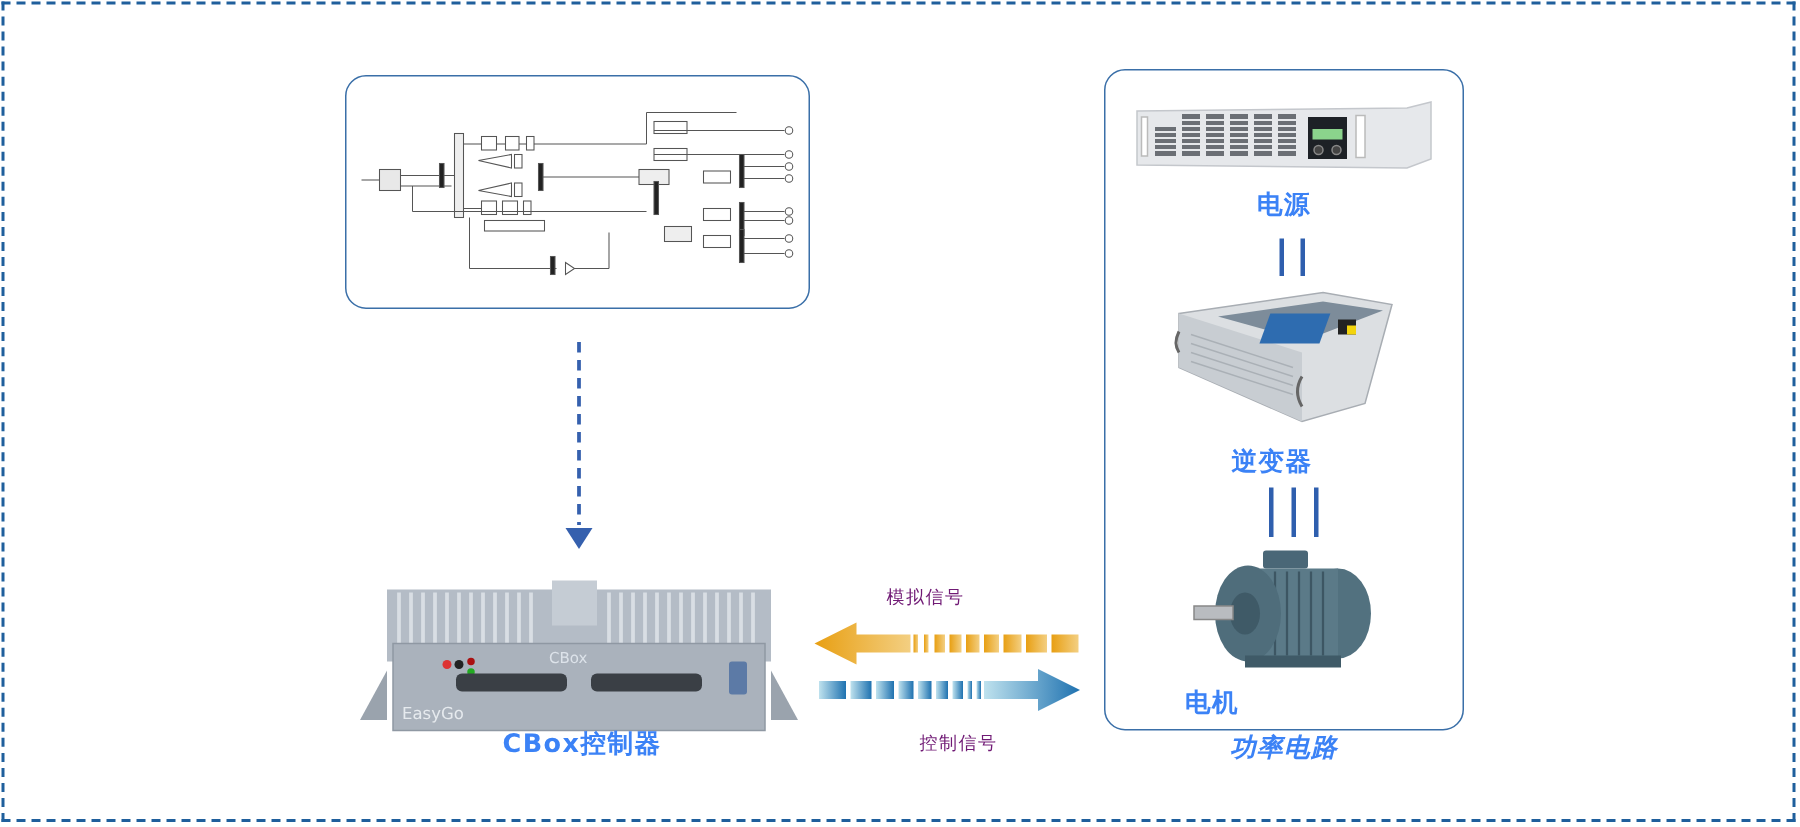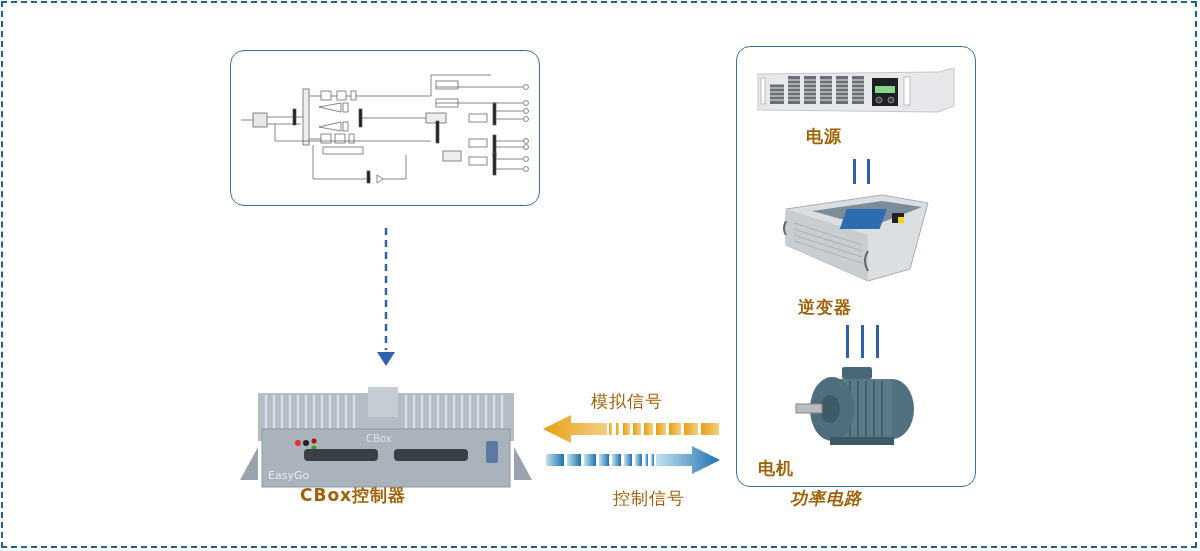--- a/index.html
+++ b/index.html
@@ -1,20 +1,20 @@
 <!DOCTYPE html>
 <html><head>
 <meta charset="utf-8">
 <style>
   html, body { margin:0; padding:0; background:#ffffff; }
   body { width:1200px; height:551px; position:relative; overflow:hidden; font-family:"DejaVu Sans", sans-serif; }
   .outer { position:absolute; left:1px; top:1px; width:1196px; height:547px; border:2px dashed #1f5f9c; box-sizing:border-box; }
   .panel { position:absolute; border:1.5px solid #3a6fa8; border-radius:14px; background:#fff; box-sizing:border-box; }
-  .label { position:absolute; color:#a16207; font-weight:bold; font-size:17px; letter-spacing:1px; }
-  .sig-label { position:absolute; color:#a16207; font-size:17px; letter-spacing:1px; }
+  .label { position:absolute; color:#3b82f6; font-weight:bold; font-size:17px; text-align:center; letter-spacing:1px; }
+  .sig-label { position:absolute; color:#701a75; font-size:12px; letter-spacing:1px; }
   .vline { position:absolute; width:3px; background:#2f5fae; }
   svg { position:absolute; overflow:visible; }
 </style>
 </head>
 <body>
 
 <div class="outer"></div>
 
 <div class="panel" style="left:230px;top:50px;width:310px;height:156px;">
   <svg style="left:0;top:0;" width="310" height="156" viewBox="0 0 310 156">

